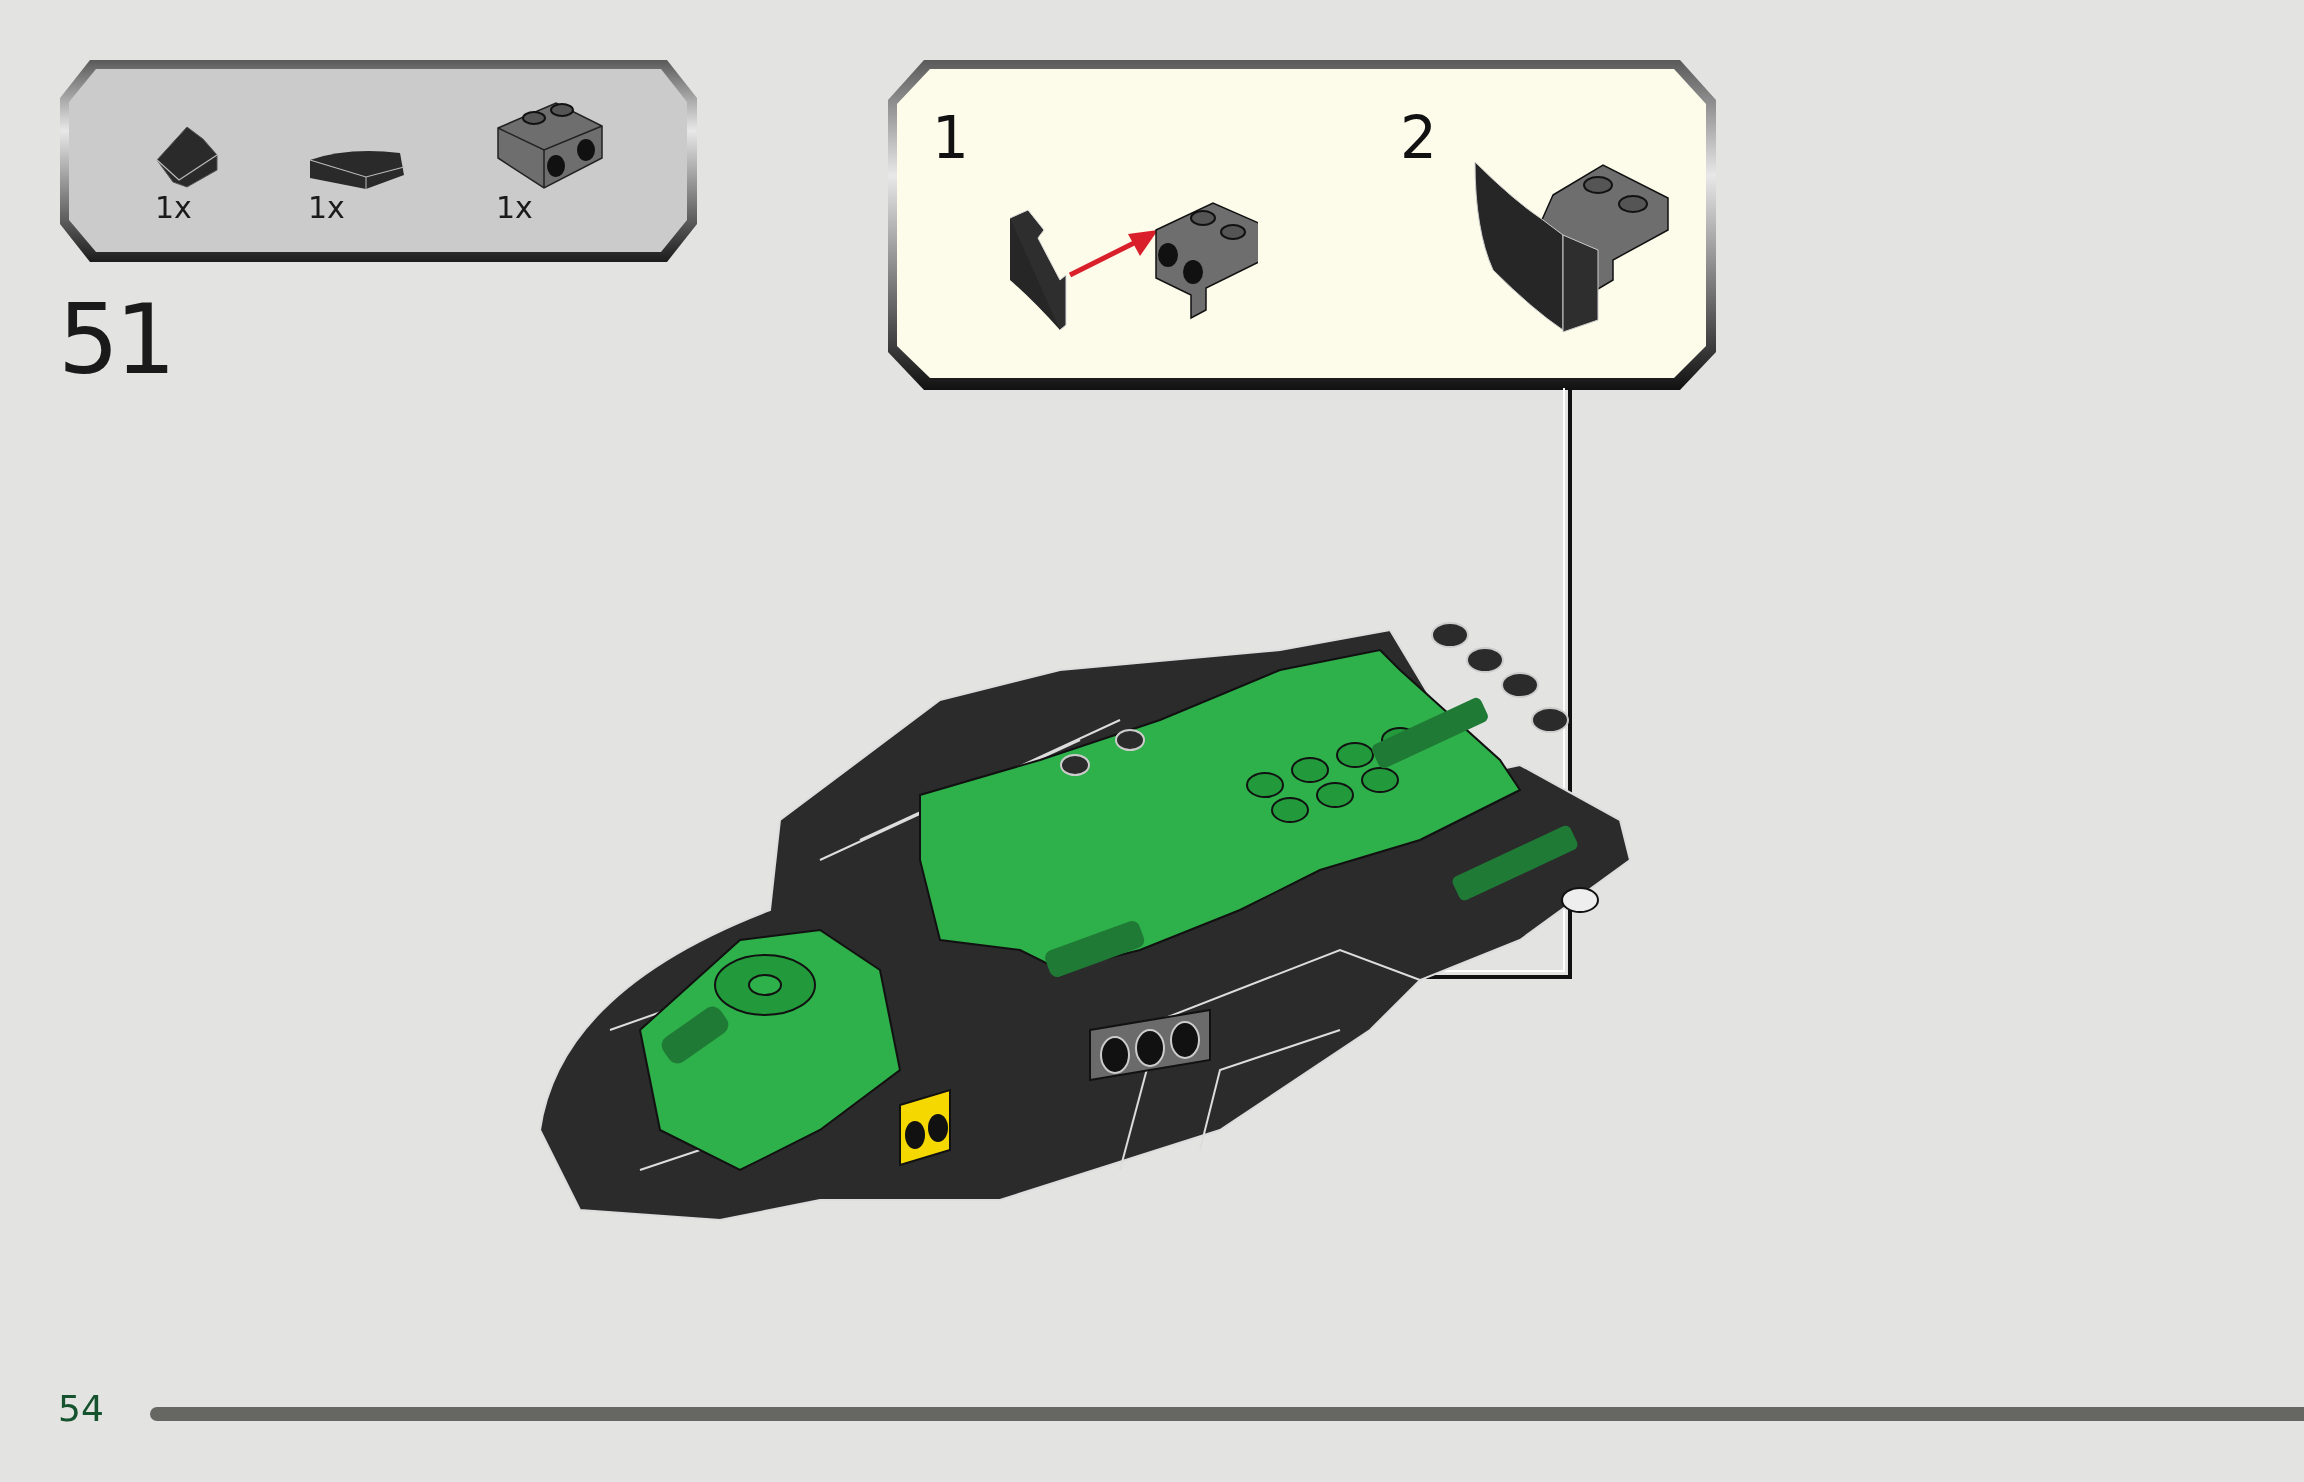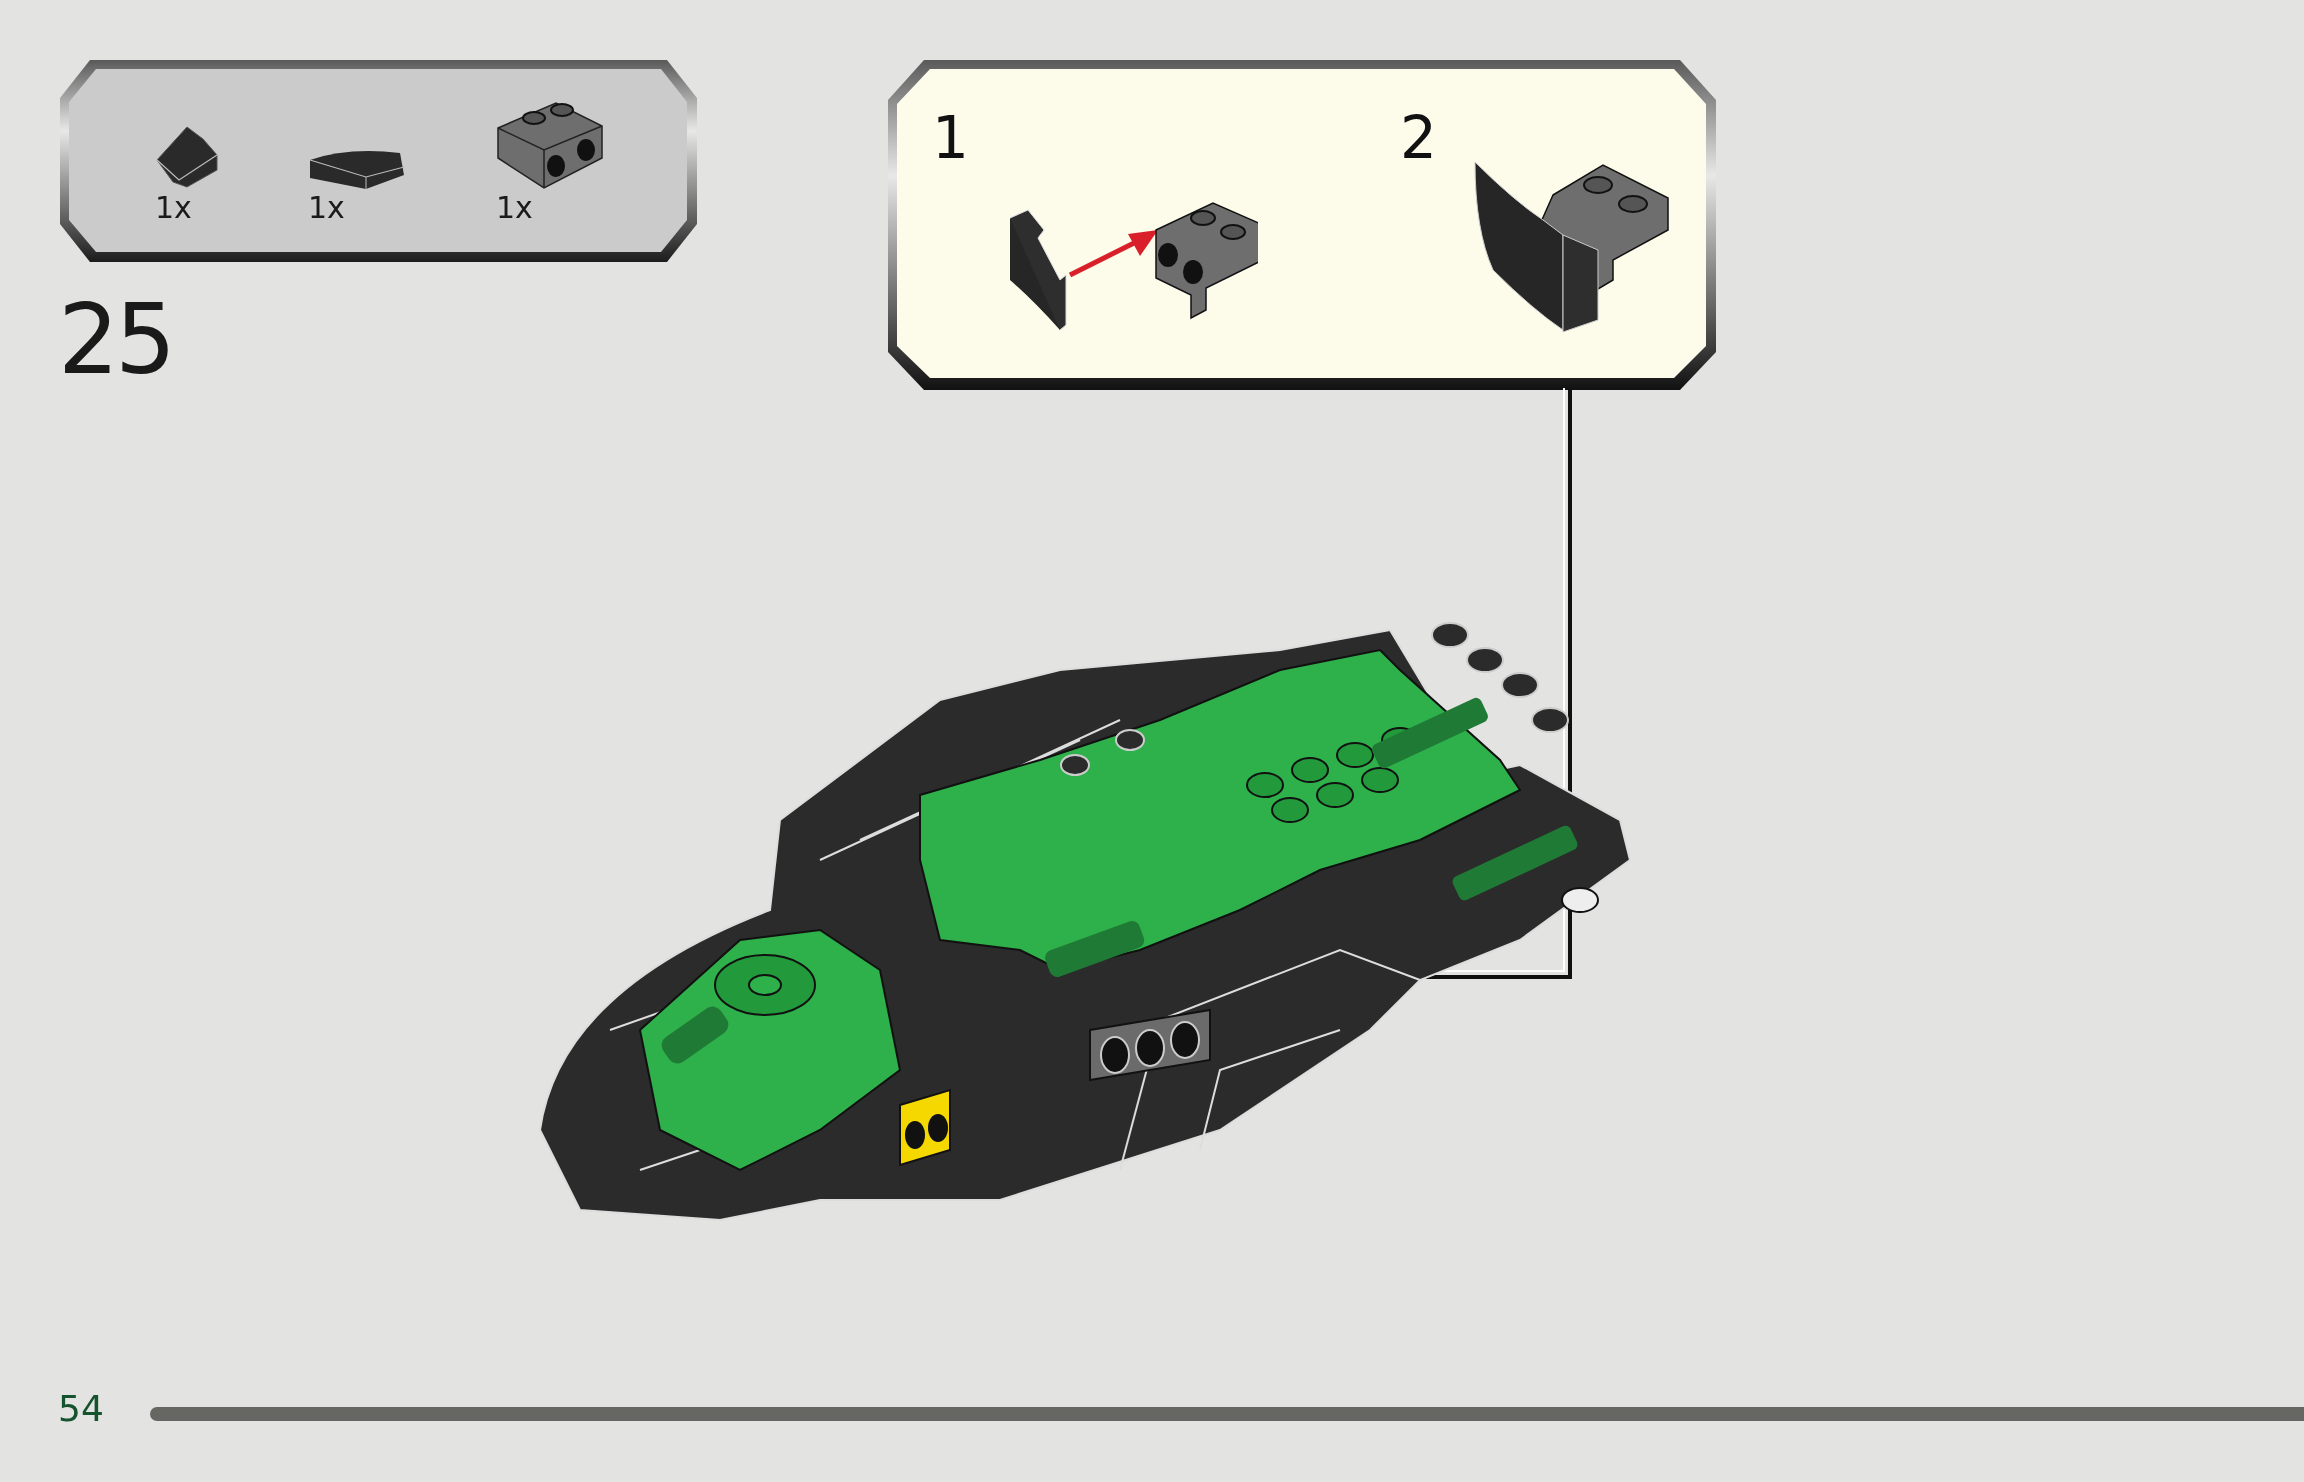--- a/index.html
+++ b/index.html
@@ -51,21 +51,21 @@
     <polyline points="2,30 48,52 106,28" fill="none" stroke="#222" stroke-width="1.5"></polyline>
     <line x1="48" y1="52" x2="48" y2="90" stroke="#222" stroke-width="1.5"></line>
     <ellipse cx="38" cy="20" rx="11" ry="6" fill="#555" stroke="#111" stroke-width="2"></ellipse>
     <ellipse cx="66" cy="12" rx="11" ry="6" fill="#555" stroke="#111" stroke-width="2"></ellipse>
     <ellipse cx="60" cy="68" rx="9" ry="11" fill="#111"></ellipse>
     <ellipse cx="90" cy="52" rx="9" ry="11" fill="#111"></ellipse>
   </svg>
   <span class="qty" style="left:436px;top:130px">1x</span>
 </div>
 
-<div class="abs step-number">25</div>
+<div class="abs step-number">51</div>
 
 <div class="abs callout">
   <svg width="828" height="330" viewBox="0 0 828 330">
     <defs>
       <linearGradient id="cfr" x1="0" y1="0" x2="0" y2="1">
         <stop offset="0" stop-color="#5a5a5a"></stop>
           <stop offset="0.35" stop-color="#e8e8e8"></stop>
           <stop offset="1" stop-color="#111"></stop>
       </linearGradient>
     </defs>

